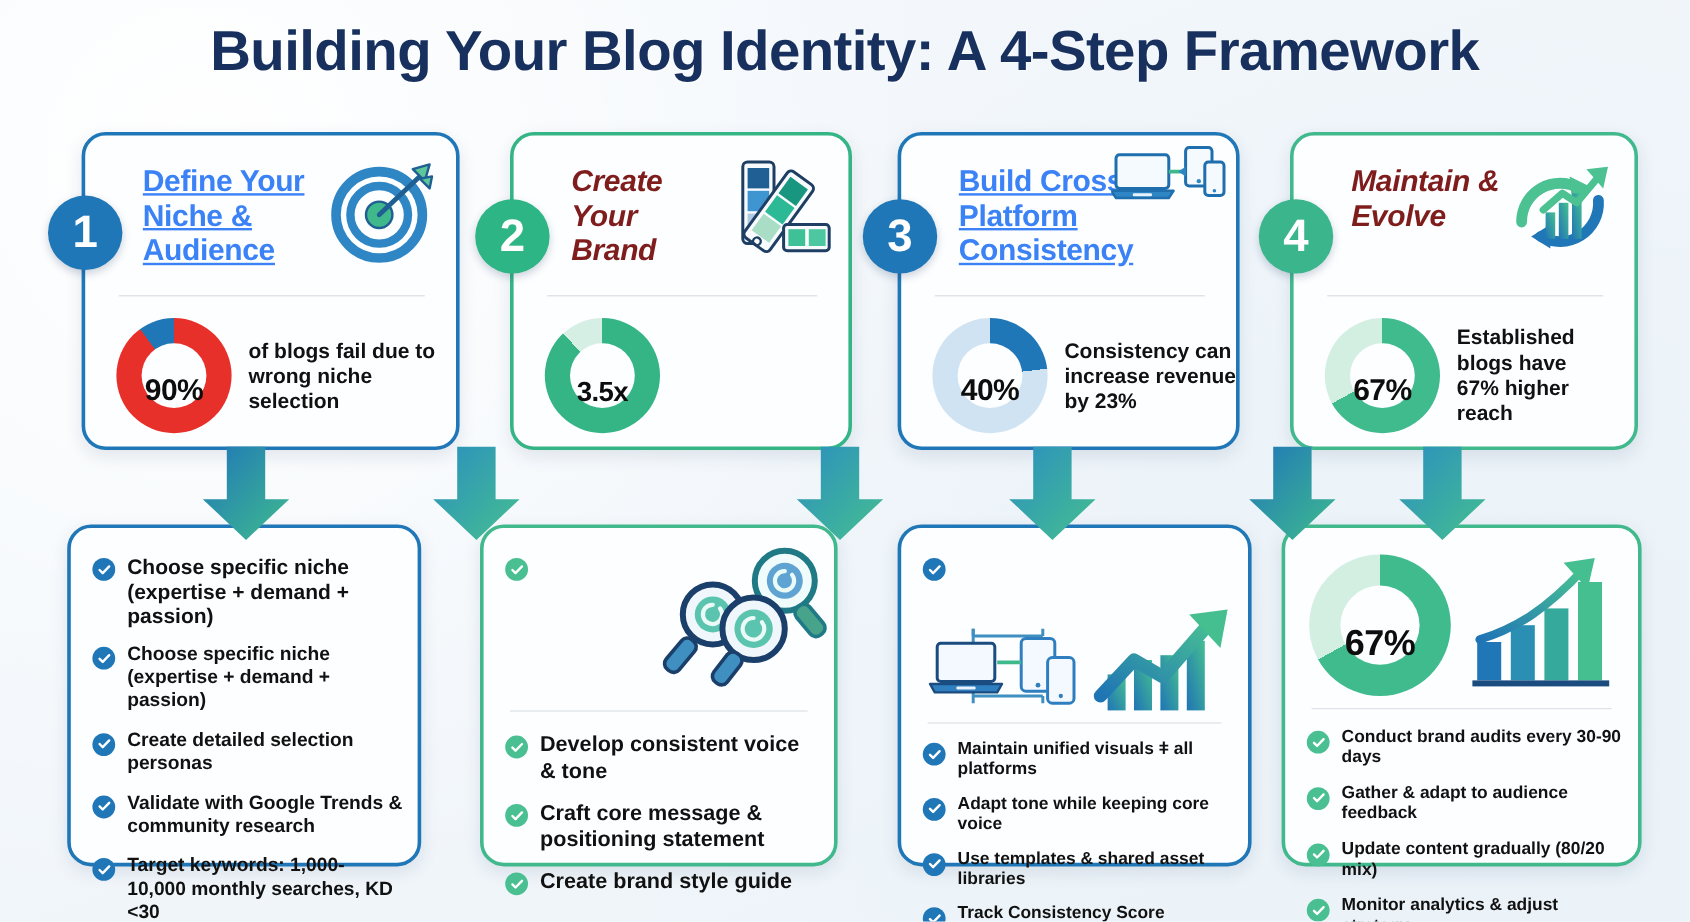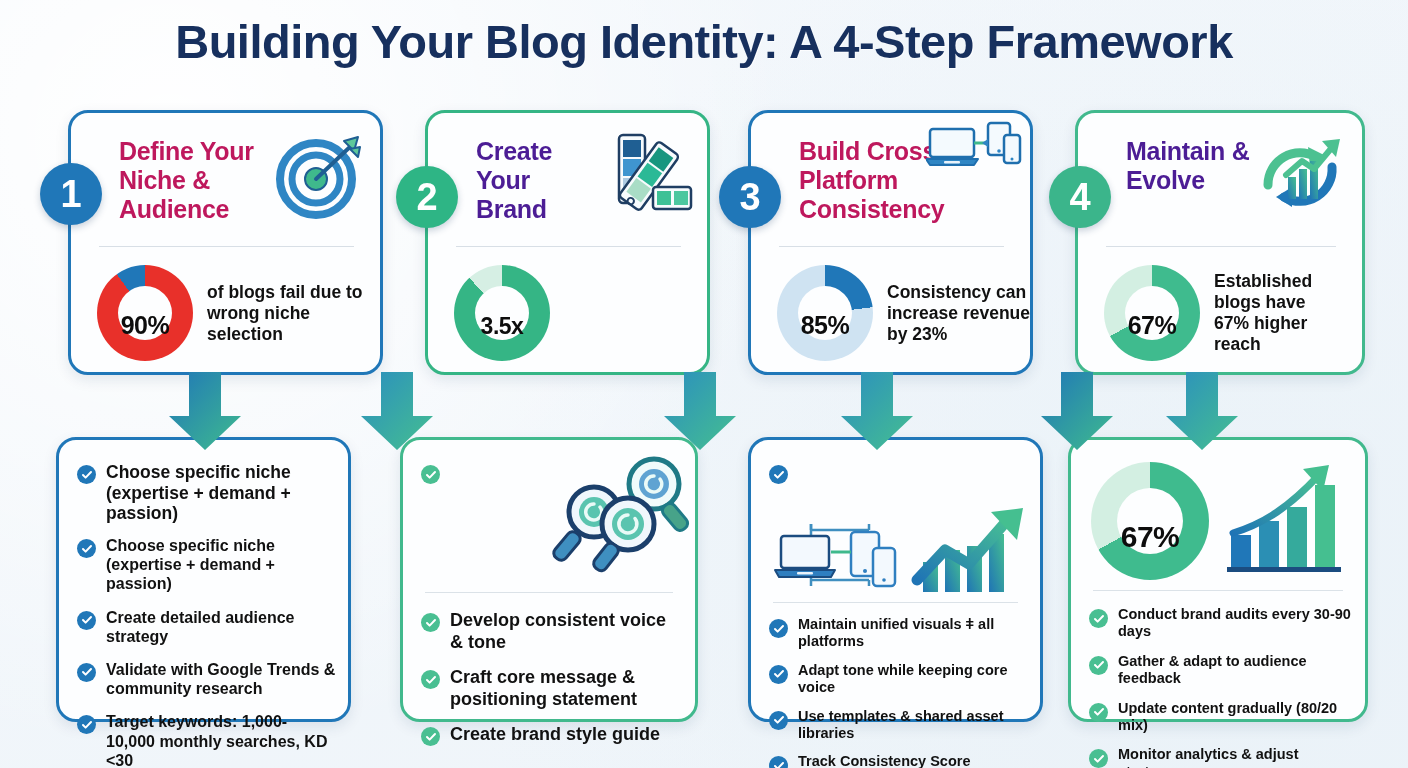--- a/index.html
+++ b/index.html
@@ -57,22 +57,22 @@
   .b2{ left:396px; top:166px; background:#2eb585; }
   .b3{ left:719px; top:166px; background:#2077b8; }
   .b4{ left:1049px;top:166px; background:#3bb58b; }
 
   .tc-title{
     position:absolute; top:24px; left:48px;
     font-size:25px; font-weight:bold; line-height:1.16;
     letter-spacing:-0.3px;
     max-width:175px;
   }
-  .tc1 .tc-title, .tc3 .tc-title{ color:#be185d; }
-  .tc2 .tc-title, .tc4 .tc-title{ color:#4c1d95; }
+  .tc1 .tc-title, .tc3 .tc-title{ color:#3b82f6;text-decoration:underline; }
+  .tc2 .tc-title, .tc4 .tc-title{ color:#7f1d1d;font-style:italic; }
   .tc3 .tc-title{ max-width:215px; }
   .tc4 .tc-title{ max-width:170px; }
 
   .tc-icon{ position:absolute; top:14px; right:12px; }
 
   .tc-divider{
     position:absolute; left:28px; right:26px; top:133px;
     height:1px; background:#d8dfe6;
   }
 
@@ -250,21 +250,21 @@
         <rect x="78" y="14" width="16" height="28" rx="3" fill="#f4fafe" stroke="#1f6fae" stroke-width="2.5"></rect>
         <circle cx="86" cy="38" r="1.5" fill="#2f86c4"></circle>
         <line x1="48" y1="22" x2="62" y2="22" stroke="#3fb98c" stroke-width="3"></line>
         <path d="M62 18 l-6 4 l6 4 Z" fill="#2f86c4"></path>
       </svg>
     </div>
     <div class="tc-divider"></div>
     <div class="tc-stat">
       <div class="donut" style="background:conic-gradient(#2077b8 0deg 83deg, #cfe3f2 83deg 360deg);">
         <div class="hole">
-            <span class="val">85%</span>
+            <span class="val">40%</span>
           </div>
       </div>
       <div class="stat-text" style="max-width:145px;">Consistency can increase revenue by 23%</div>
     </div>
   </div>
   <div class="badge b3">3</div>
 
   <div class="top-card tc4">
     <div class="tc-title">Maintain &amp; Evolve</div>
     <div class="tc-icon">
@@ -340,21 +340,21 @@
             </svg>
         </span>
         <span class="btxt">Choose specific niche (expertise + demand + passion)</span>
       </div>
       <div class="bullet" style="margin-top:14px;">
         <span class="check blue">
           <svg viewBox="0 0 12 12">
               <path d="M2 6 L4.6 8.6 L10 3" fill="none" stroke="#fff" stroke-width="2" stroke-linecap="round" stroke-linejoin="round"></path>
             </svg>
         </span>
-        <span class="btxt">Create detailed audience strategy</span>
+        <span class="btxt">Create detailed selection personas</span>
       </div>
       <div class="bullet" style="margin-top:14px;">
         <span class="check blue">
           <svg viewBox="0 0 12 12">
               <path d="M2 6 L4.6 8.6 L10 3" fill="none" stroke="#fff" stroke-width="2" stroke-linecap="round" stroke-linejoin="round"></path>
             </svg>
         </span>
         <span class="btxt">Validate with Google Trends &amp; community research</span>
       </div>
       <div class="bullet" style="margin-top:14px;">

